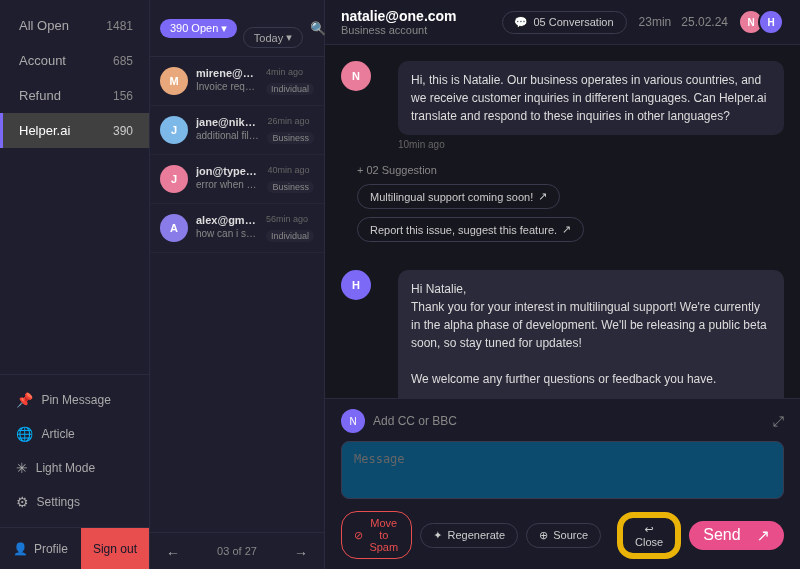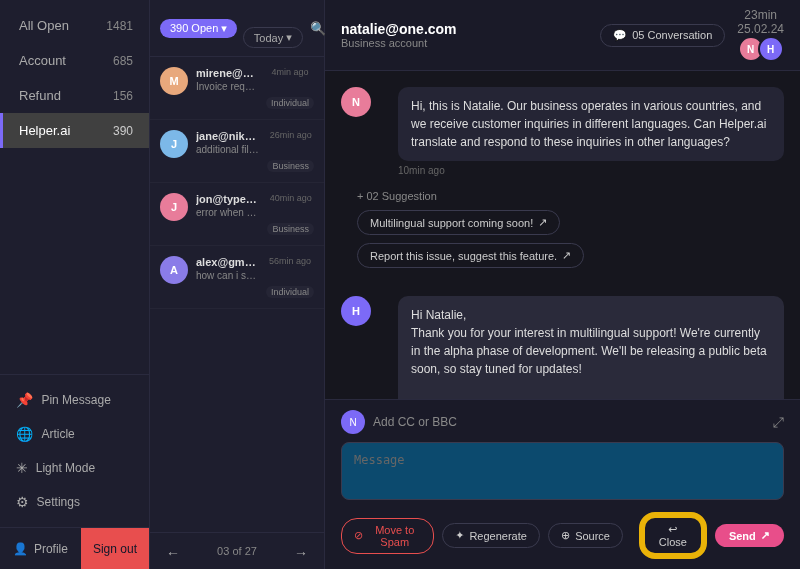--- a/index.html
+++ b/index.html
@@ -175,22 +175,22 @@
       font-size: 10px;
       color: #888;
       white-space: nowrap;
       overflow: hidden;
       text-overflow: ellipsis;
       margin-top: 2px;
     }
     .conv-meta {
       display: flex;
       flex-direction: column;
-      align-items: center;
-      gap: 20px;
+      align-items: flex-start;
+      gap: 6px;
       flex-shrink: 0;
     }
     .conv-time { font-size: 9px; color: #666; }
     .conv-tag {
       font-size: 9px;
       color: #888;
       background: #252535;
       border-radius: 8px;
       padding: 1px 5px;
     }
@@ -245,23 +245,23 @@
       padding: 4px 12px;
       font-size: 11px;
       cursor: pointer;
       display: flex;
       align-items: center;
       gap: 5px;
     }
     .chat-header-right {
       display: flex;
       align-items: center;
-      font-size: 12px;
-      color: #888;
-      flex-direction: column;
+      gap: 10px;
+      font-size: 12px;
+      color: #888;
     }
     .avatar-group { display: flex; }
     .avatar-sm {
       width: 26px;
       height: 26px;
       border-radius: 50%;
       border: 2px solid #1a1a28;
       display: flex;
       align-items: center;
       justify-content: center;
@@ -427,26 +427,26 @@
       font-size: 11px;
       cursor: pointer;
     }
     .spacer { flex: 1; }
     .send-btn {
       background: #e84e8a;
       color: #fff;
       border: none;
       border-radius: 16px;
       padding: 5px 14px;
-      font-size: 11px;
-      cursor: pointer;
-      display: flex;
-      align-items: center;
-      gap: 5px;
-      font-weight: 700;
+      font-size: 16px;
+      cursor: pointer;
+      display: flex;
+      align-items: center;
+      gap: 16px;
+      font-weight: 400;
     }
 
     
     ::-webkit-scrollbar { width: 4px; }
     ::-webkit-scrollbar-track { background: transparent; }
     ::-webkit-scrollbar-thumb { background: #3a3a4e; border-radius: 2px; }
   </style>
 </head>
 <body>
 

